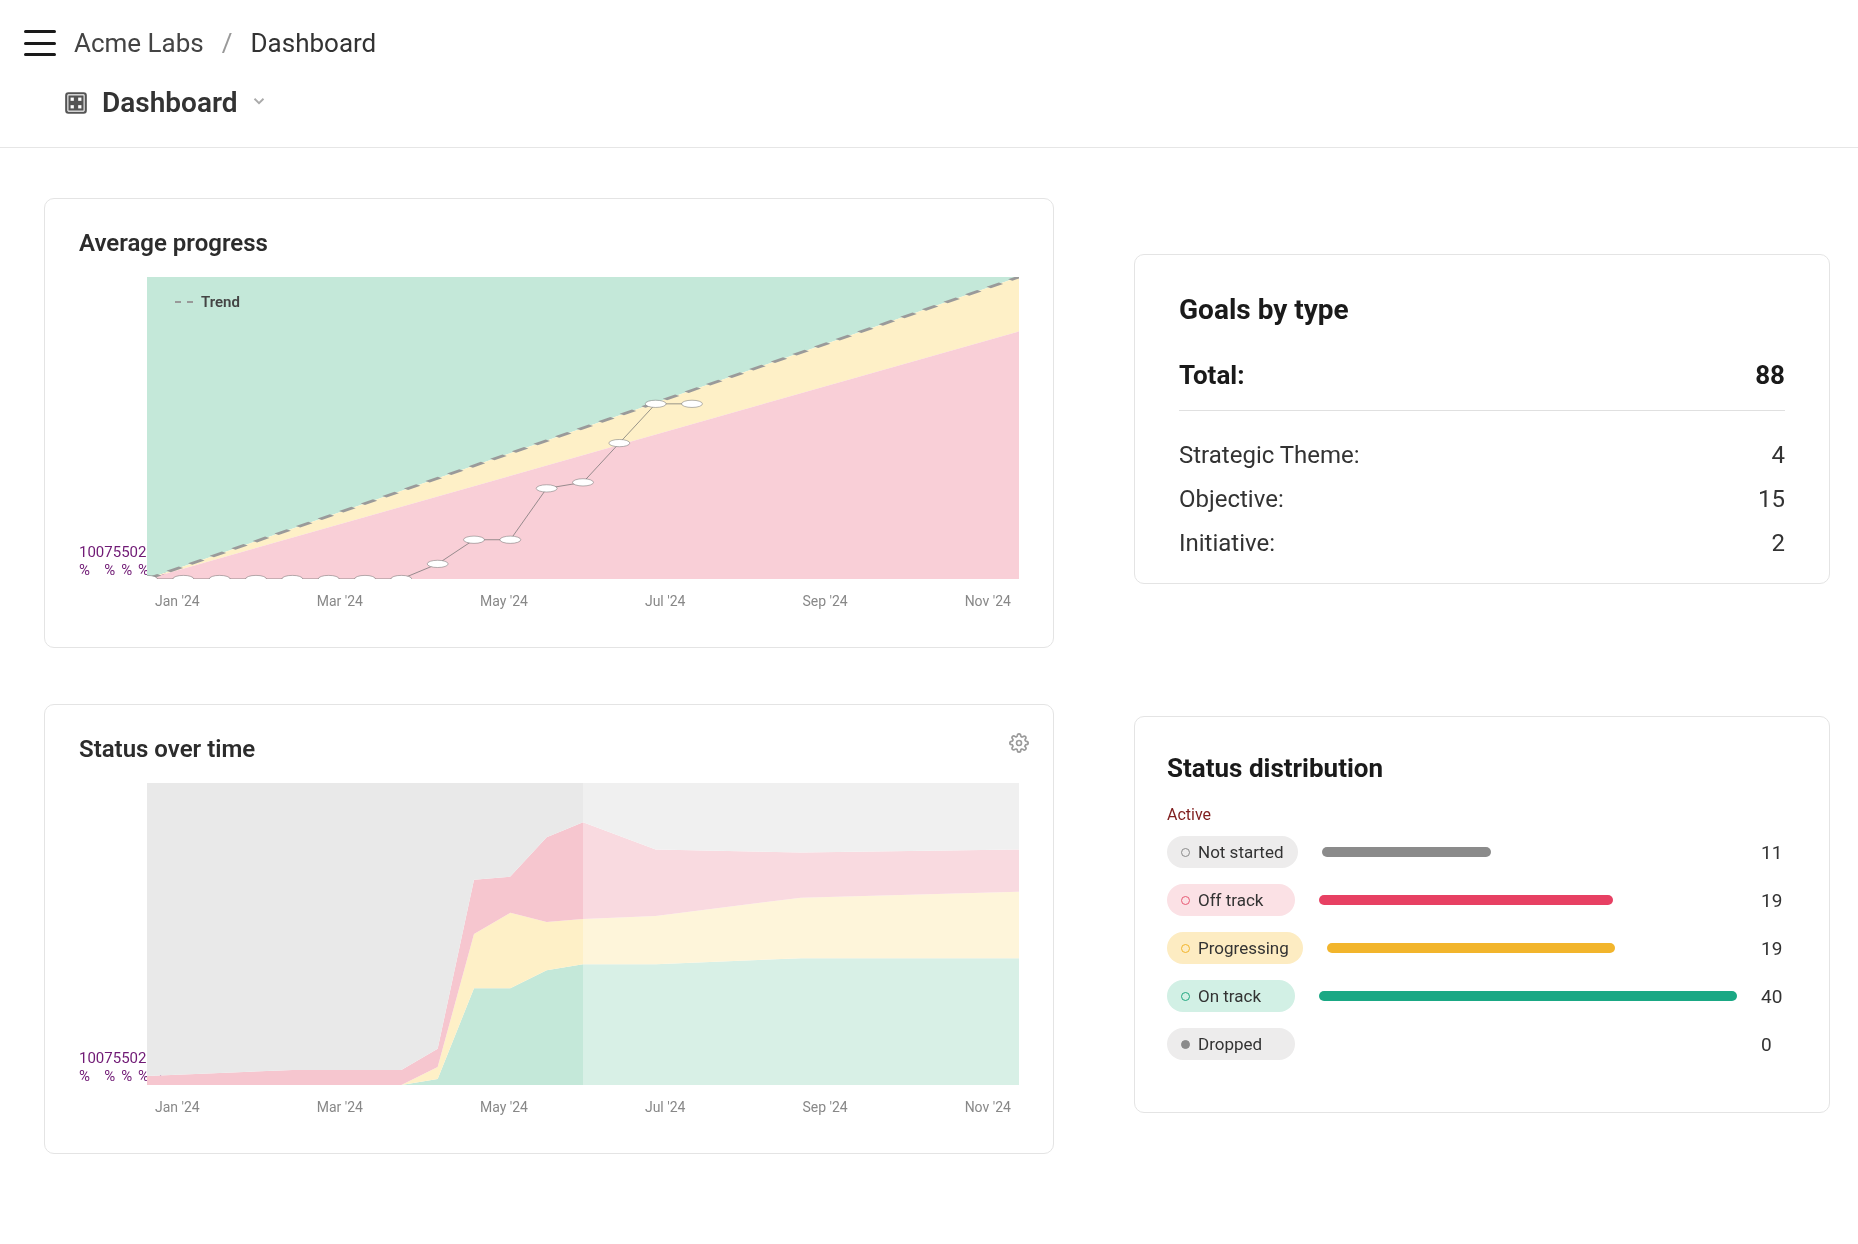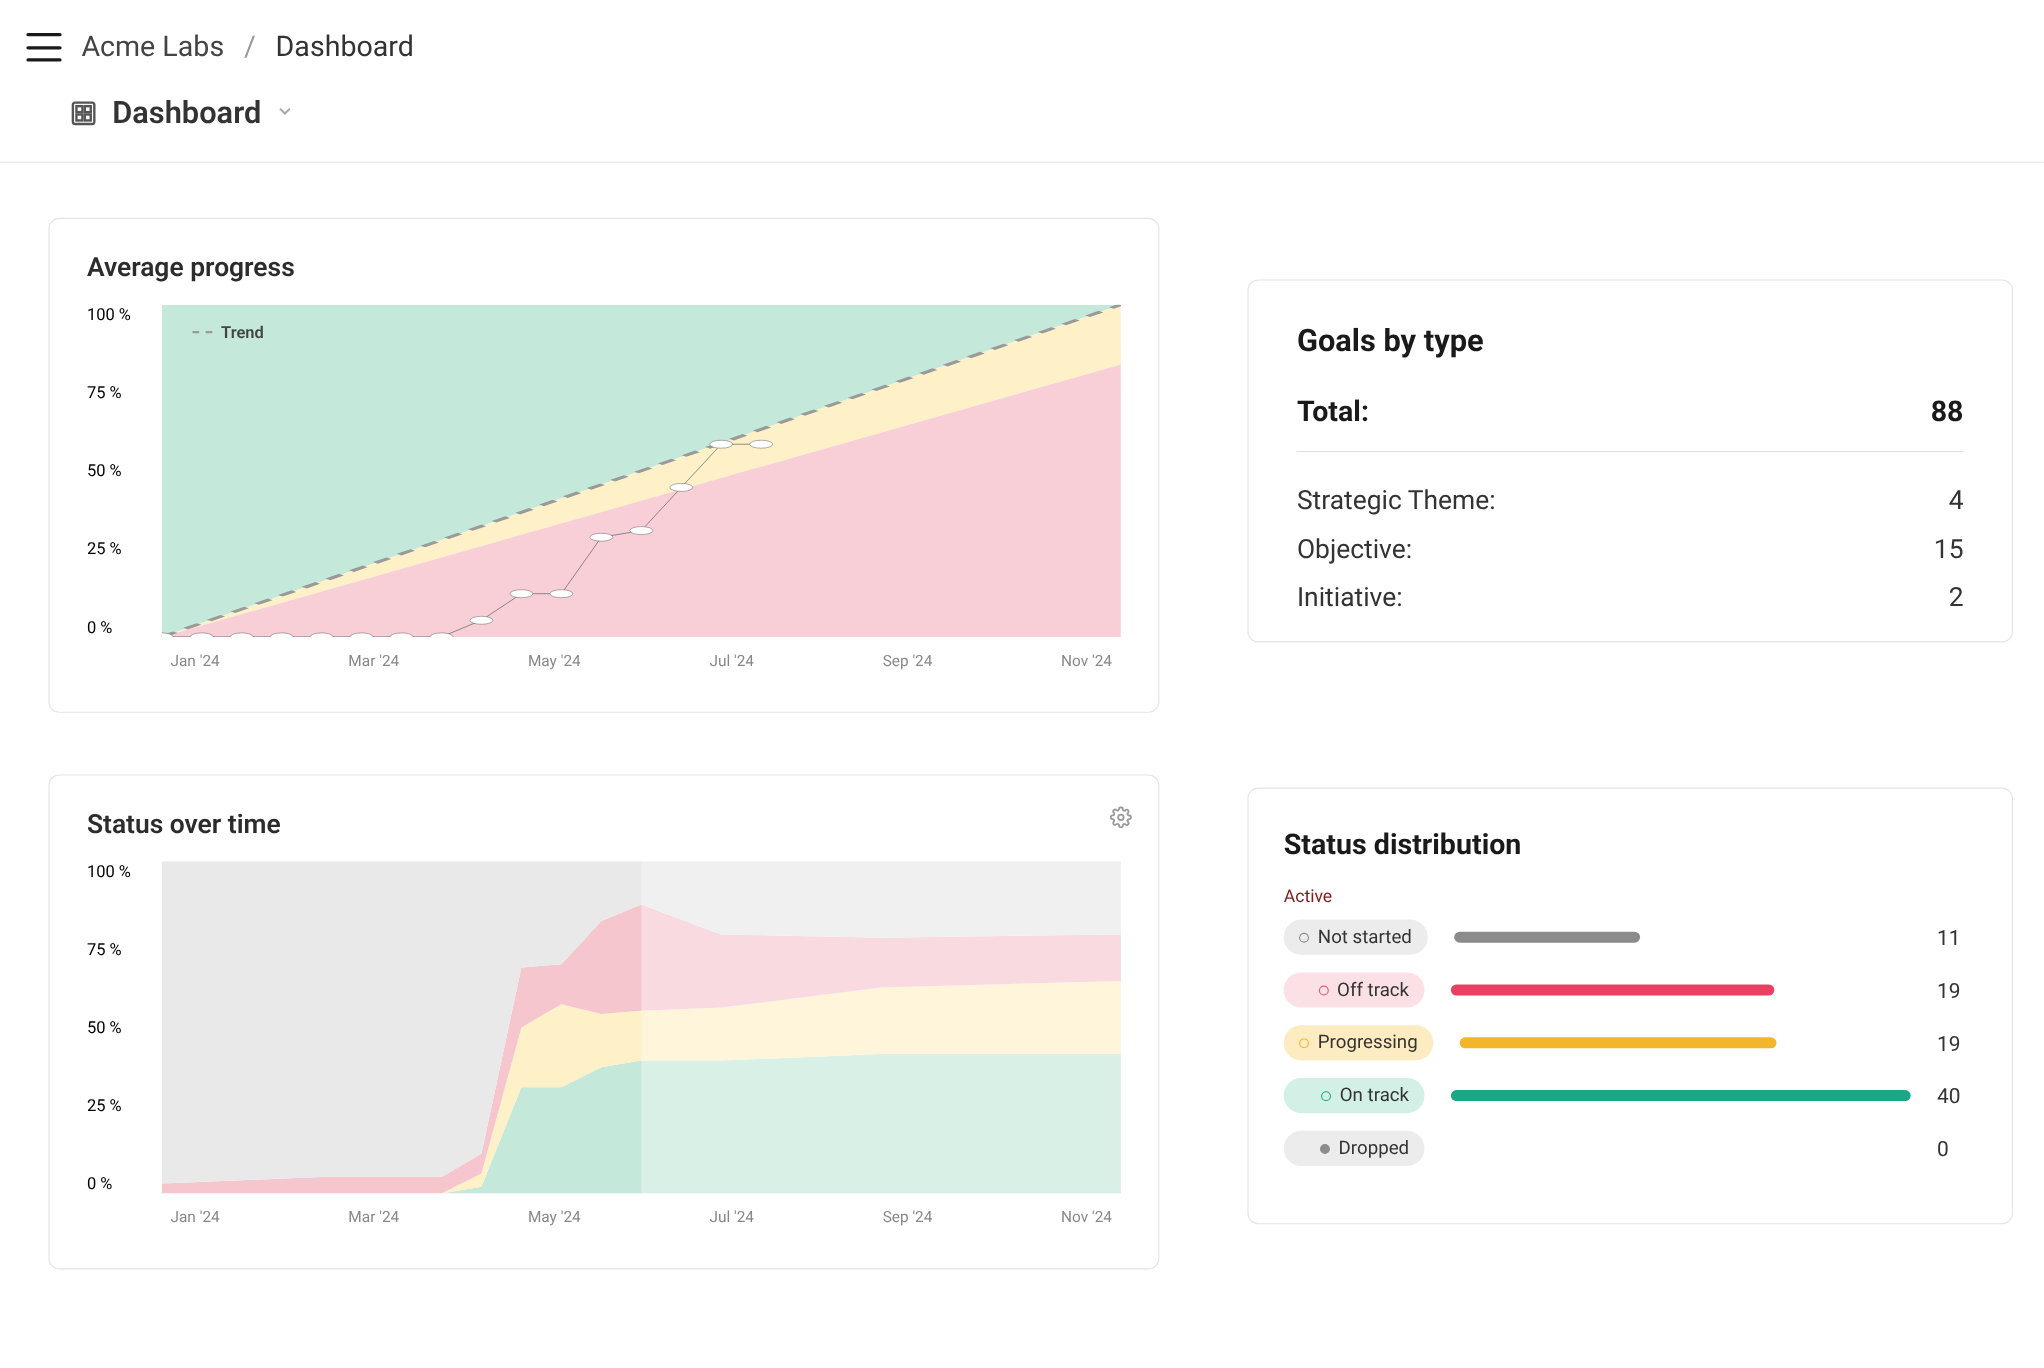--- a/index.html
+++ b/index.html
@@ -18,41 +18,41 @@
 .chevron { color:#999; }
 
 .content { display:flex; gap:80px; padding:50px 44px; align-items:flex-start; }
 .col-left { flex: 0 0 1010px; display:flex; flex-direction:column; gap:56px; }
 .col-right { flex: 0 0 696px; display:flex; flex-direction:column; gap:132px; padding-top:56px; }
 
 .card { border:1px solid #e4e4e4; border-radius:10px; background:#fff; padding:30px 34px; }
 .card h2 { font-size:24px; font-weight:600; color:#2c2c2c; margin-bottom:20px; }
 
 .chart-wrap { position:relative; height:340px; }
-.y-axis { position:absolute; left:0; top:0; bottom:38px; width:68px; display:flex; flex-direction:column; justify-content:space-between; align-items:flex-start; font-size:15px; color:#000000; padding-right:10px; }
+.y-axis { position:absolute; left:0; top:0; bottom:38px; width:68px; display:flex; flex-direction:row; justify-content:space-between; align-items:flex-end; font-size:15px; color:#701a75; padding-right:10px; }
 .x-axis { position:absolute; left:68px; right:0; bottom:0; height:24px; display:flex; justify-content:space-between; font-size:14px; color:#888; padding:0 8px; }
 .plot { position:absolute; left:68px; right:0; top:0; bottom:38px; }
 .plot svg { width:100%; height:100%; display:block; }
 
 .legend-trend { position:absolute; top:16px; left:28px; display:flex; align-items:center; gap:8px; background:rgba(255,255,255,0); font-size:15px; font-weight:600; color:#444; }
 .legend-trend .dash { width:18px; border-top:2px dashed #999; }
 
 .gear-btn { position:absolute; top:28px; right:24px; color:#8a8a8a; cursor:pointer; }
 
 .goals-card { border:1px solid #e4e4e4; border-radius:10px; background:#fff; padding:38px 44px 0 44px; height:330px; overflow:hidden; }
 .goals-card h2 { font-size:28px; font-weight:700; margin-bottom:34px; }
 .goals-total { display:flex; justify-content:space-between; align-items:center; font-size:26px; font-weight:700; padding-bottom:20px; border-bottom:1px solid #e0e0e0; margin-bottom:22px; }
 .goals-row { display:flex; justify-content:space-between; align-items:center; font-size:24px; color:#333; padding:8px 0; }
 .goals-row .val { color:#333; }
 
 .status-card { border:1px solid #e4e4e4; border-radius:10px; background:#fff; padding:36px 38px 36px 32px; }
 .status-card h2 { font-size:26px; font-weight:700; margin-bottom:22px; }
 .section-label { font-size:16px; color:#7f1d1d; margin:10px 0 12px 0; }
 .status-row { display:flex; align-items:center; gap:24px; margin-bottom:16px; }
-.status-pill { display:inline-flex; align-items:center; gap:8px; padding:6px 14px; border-radius:16px; font-size:17px; color:#333; min-width:128px;justify-content:flex-end; }
+.status-pill { display:inline-flex; align-items:center; gap:8px; padding:6px 14px; border-radius:16px; font-size:17px; color:#333; min-width:128px; }
 .status-pill .dot { width:9px; height:9px; border-radius:50%; border:1.5px solid; background:transparent; }
 .bar-track { flex:1; height:10px; border-radius:5px; position:relative; }
 .bar-fill { position:absolute; left:0; top:0; bottom:0; border-radius:5px; }
 .status-count { font-size:19px; color:#333; min-width:30px; }
 .pill-not   { background:#edecec; } .pill-not .dot{ border-color:#8b8b8b; }
 .pill-off   { background:#fbe1e5; } .pill-off .dot{ border-color:#e85a74; }
 .pill-prog  { background:#fdecc2; } .pill-prog .dot{ border-color:#f2b52c; }
 .pill-on    { background:#d2f0e5; } .pill-on .dot{ border-color:#22a880; }
 .pill-drop  { background:#edecec; } .pill-drop .dot{ border-color:#8b8b8b; background:#8b8b8b; }
 </style>

